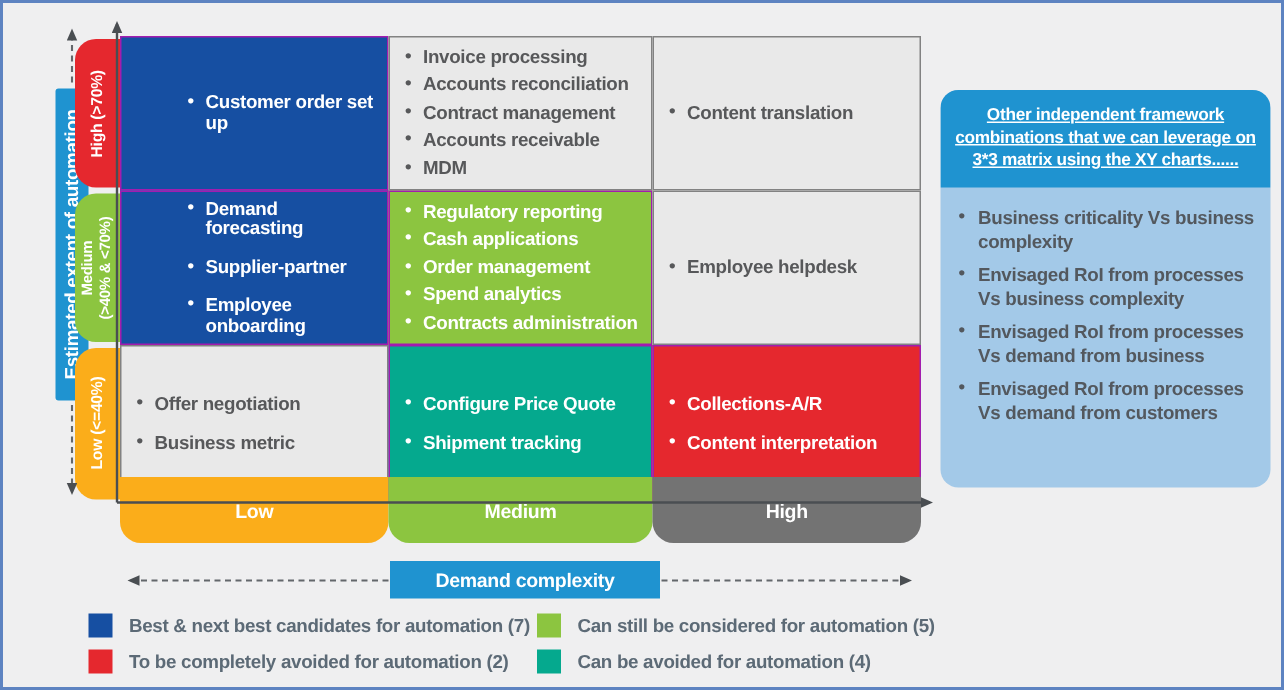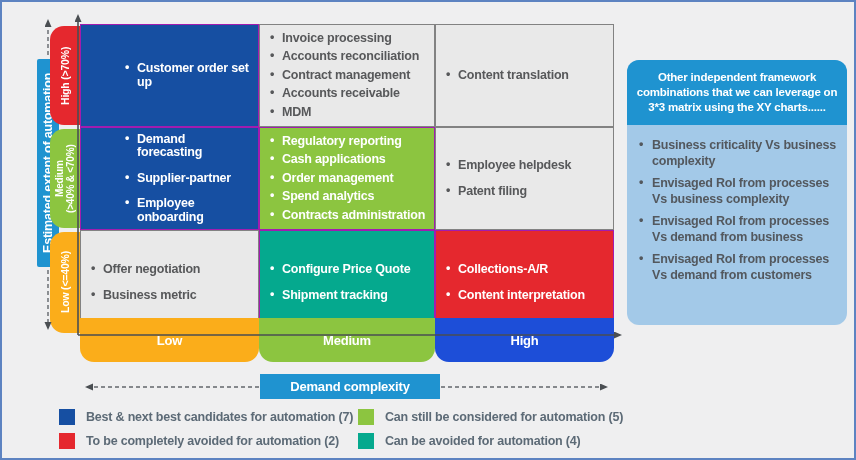--- a/index.html
+++ b/index.html
@@ -41,32 +41,32 @@
   .ci { position:relative; padding-left:12px; line-height:1.08; }
   .ci::before { content:"•"; position:absolute; left:0; top:-1px; }
   
   .colbar {
     position:absolute; top:316px; height:44px; border-radius:0 0 14px 14px;
     display:flex; align-items:center; justify-content:center;
     color:#fff; font-weight:bold; font-size:13px;
   }
   .cb-low { left:78px; width:179px; background:#FBAD1A; }
   .cb-med { left:257px; width:176px; background:#8CC540; }
-  .cb-high{ left:433px; width:179px; background:#1d4ed8; }
+  .cb-high{ left:433px; width:179px; background:#737373; }
   
   .xaxis-box {
     position:absolute; left:258px; top:372px; width:180px; height:25px;
     background:#1F93D0; display:flex; align-items:center; justify-content:center;
     color:#fff; font-weight:bold; font-size:13px;
   }
   
   .panel { position:absolute; left:625px; top:58px; width:220px; height:265px; border-radius:12px; overflow:hidden; background:#A3C9E8; }
   .panel-head {
     background:#1F93D0; min-height:65px; display:flex; align-items:center; justify-content:center;
-    padding:6px 8px; color:#fff; font-weight:bold; font-size:11.5px; line-height:1.32; text-align:center;
+    padding:6px 8px; color:#fff; font-weight:bold; font-size:11.5px; line-height:1.32; text-align:center;text-decoration:underline;
   }
   .panel-body { padding:12px 8px 8px 12px; color:#53585e; font-weight:bold; font-size:12.5px; line-height:1.28; }
   .pb-item { position:relative; padding-left:13px; margin-bottom:6px; }
   .pb-item::before { content:"•"; position:absolute; left:0; top:-1px; }
   
   .lg-item { position:absolute; display:flex; align-items:center; gap:11px; }
   .sw { width:16px; height:16px; flex:0 0 16px; }
   .sw-blue { background:#164FA2; } .sw-red { background:#E5282E; }
   .sw-green{ background:#8CC540; } .sw-teal{ background:#05A98E; }
   .lg-label { color:#5c6a76; font-weight:bold; font-size:12.5px; line-height:16px; }
@@ -120,21 +120,20 @@
   </div>
   <div class="cell c-green dense" style="left:257px;top:125px;width:176px;height:103px">
     <div class="ci">Regulatory reporting</div>
     <div class="ci">Cash applications</div>
     <div class="ci">Order management</div>
     <div class="ci">Spend analytics</div>
     <div class="ci">Contracts administration</div>
   </div>
   <div class="cell c-gray" style="left:433px;top:125px;width:179px;height:103px">
     <div class="ci">Employee helpdesk</div>
-    <div class="ci">Patent filing</div>
   </div>
 
   <div class="cell c-gray" style="left:78px;top:228px;width:179px;height:105px">
     <div class="ci">Offer negotiation</div>
     <div class="ci">Business metric</div>
   </div>
   <div class="cell c-teal" style="left:257px;top:228px;width:176px;height:105px">
     <div class="ci">Configure Price Quote</div>
     <div class="ci">Shipment tracking</div>
   </div>

